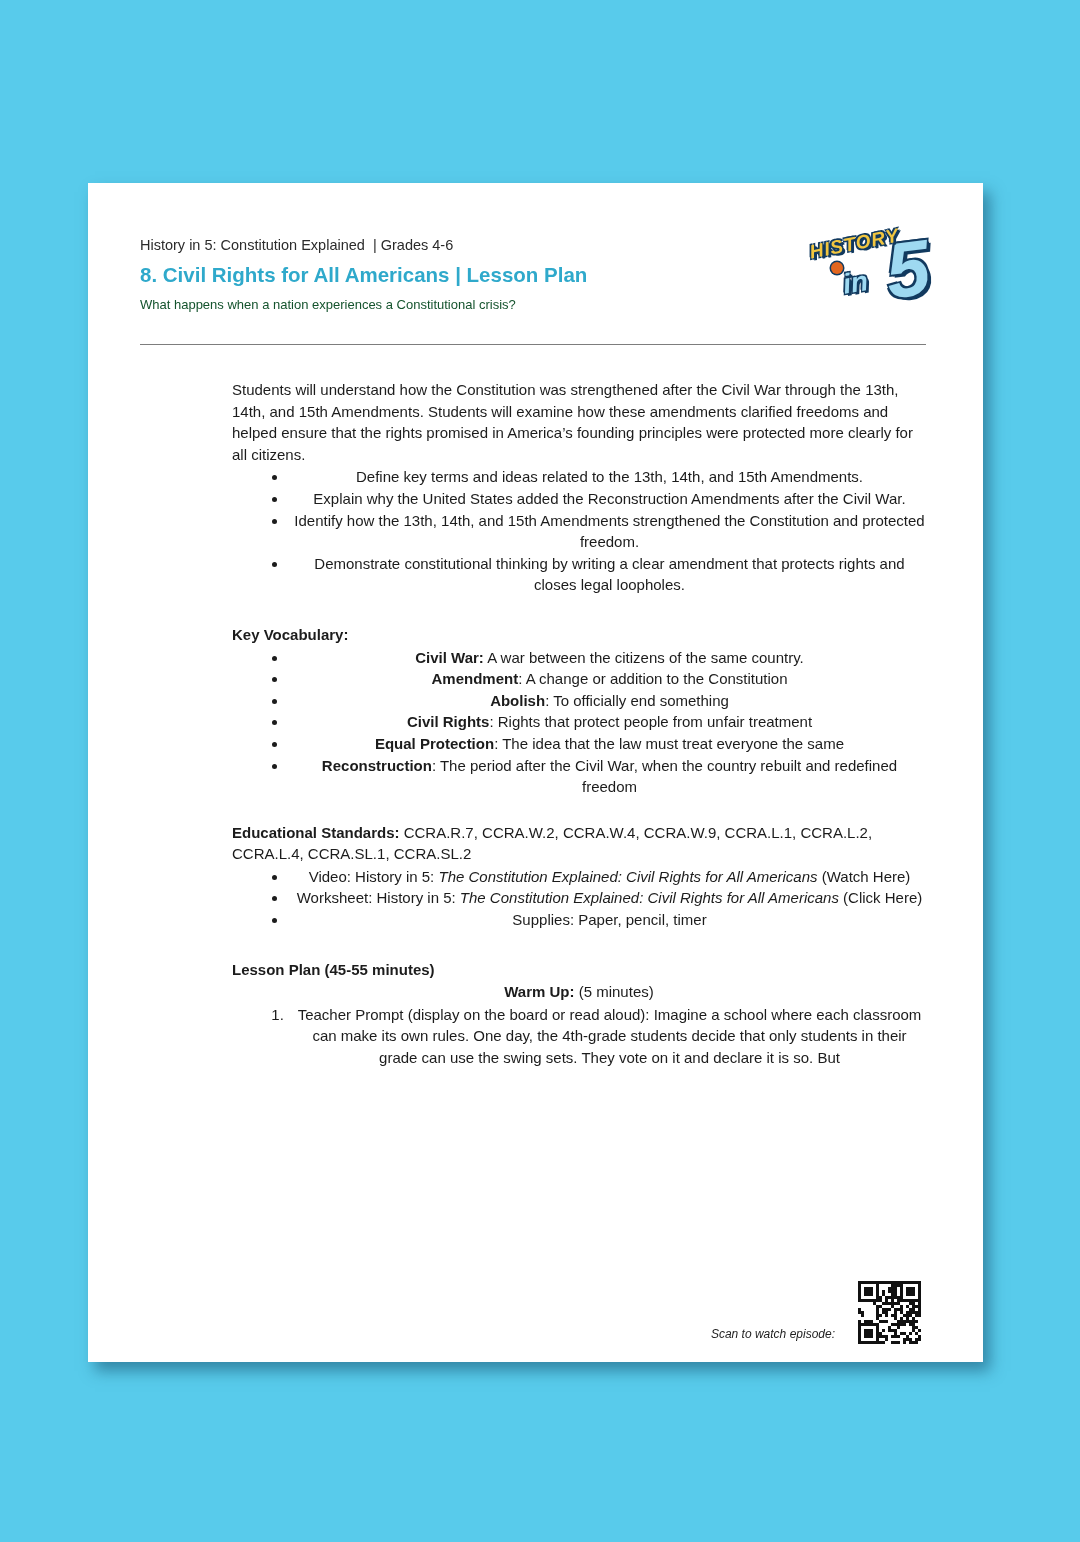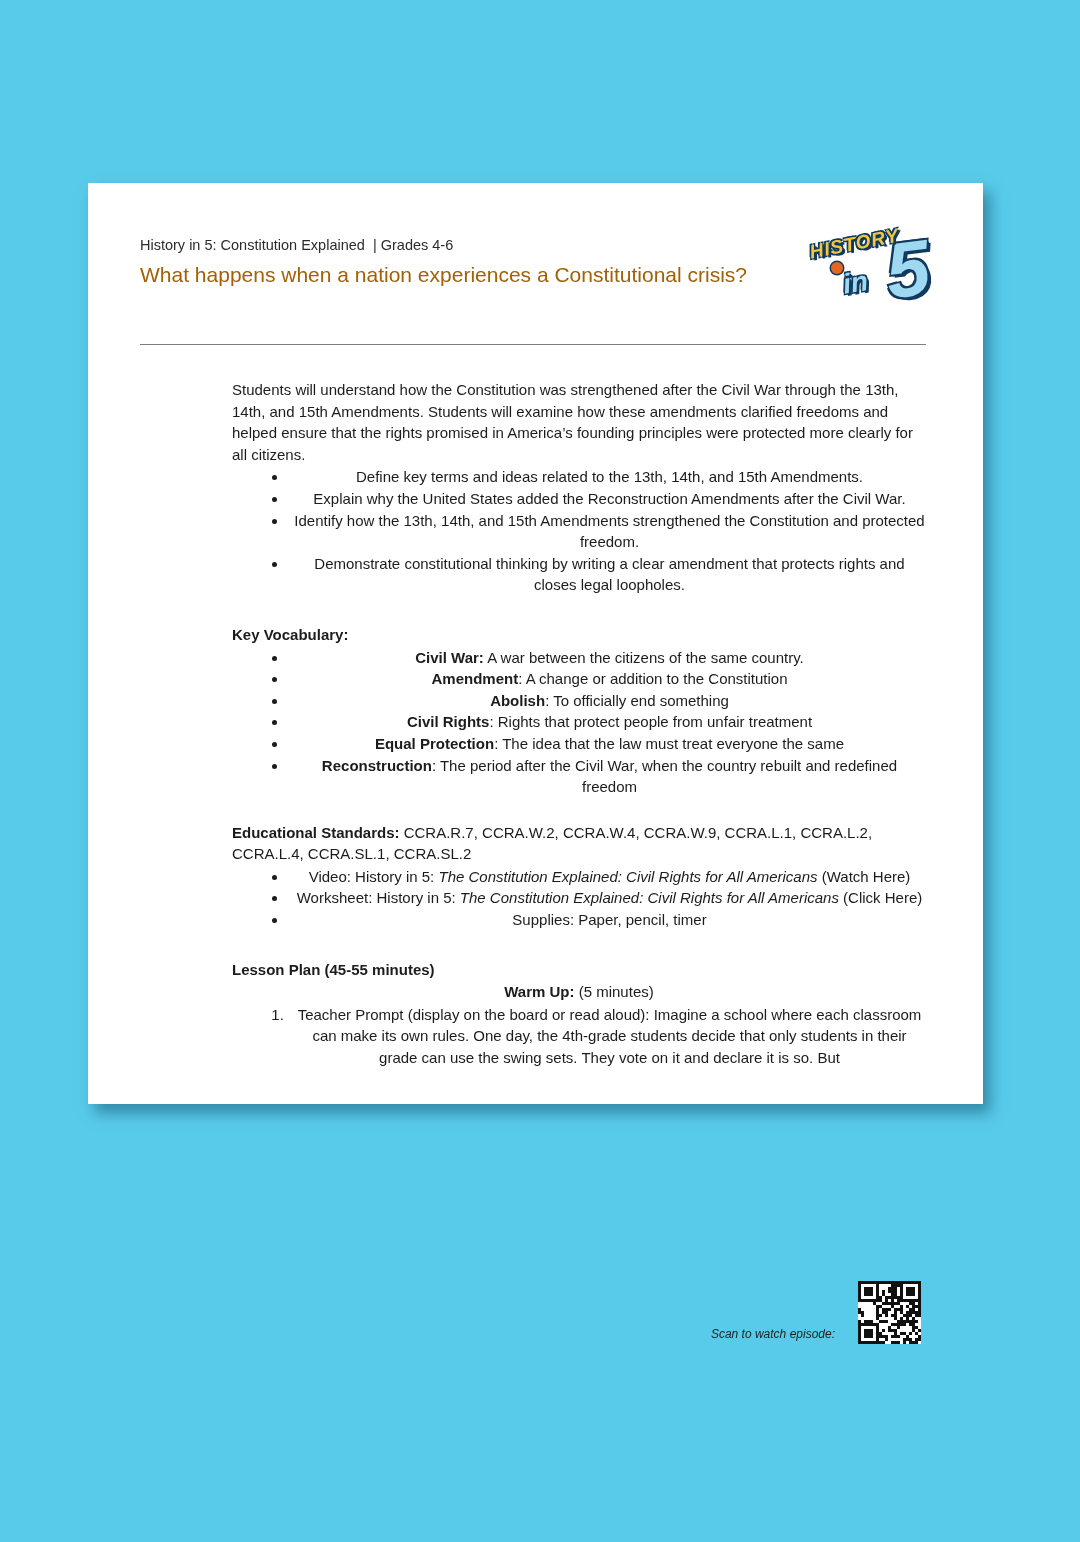--- a/index.html
+++ b/index.html
@@ -5,28 +5,28 @@
   html, body { margin:0; padding:0; }
   body {
     width:1080px; height:1542px;
     background:#58cbeb;
     font-family:"Liberation Sans", sans-serif;
     position:relative;
     overflow:hidden;
   }
   .page {
     position:absolute; left:88px; top:183px;
-    width:895px; height:921px;
+    width:895px; height:1179px;
     background:#ffffff;
     box-shadow:7px 9px 14px rgba(15,70,100,0.5);
   }
   .doc-header { position:absolute; left:52px; top:54px; width:640px; }
   .eyebrow { font-size:14.5px; color:#2b2b2b; white-space:pre-wrap; margin:0; }
   .doc-title { font-size:20.5px; font-weight:bold; color:#2fa9cb; margin:10px 0 0 0; }
-  .doc-subtitle { font-size:21px; color:#a16207; margin:10px 0 0 0; }
+  .doc-subtitle { font-size:13px; color:#14532d; margin:10px 0 0 0; }
   .rule { position:absolute; left:52px; right:57px; top:161px; border-top:1.4px solid #7d7d7d; }
 
   
   .logo { position:absolute; top:40px; right:52px; width:124px; height:104px; }
   .logo-history {
     position:absolute; top:10px; left:2px;
     font-size:19px; font-weight:900; font-style:italic; letter-spacing:1px;
     color:#f2c63f;
     transform:rotate(-11deg);
     text-shadow:-1.5px -1.5px 0 #123a5f, 1.5px -1.5px 0 #123a5f, -1.5px 1.5px 0 #123a5f, 1.5px 1.5px 0 #123a5f, 2.5px 2.5px 0 #123a5f;
@@ -67,20 +67,21 @@
   .qr-caption { font-style:italic; font-size:12px; color:#1f1f1f; padding-bottom:3px; }
   .qr-box { width:63px; height:63px; }
 </style>
 </head>
 <body>
 
 <div class="page">
 
   <div class="doc-header">
     <p class="eyebrow">History in 5: Constitution Explained  | Grades 4-6</p>
+    <p class="doc-title">8. Civil Rights for All Americans | Lesson Plan</p>
     <p class="doc-subtitle">What happens when a nation experiences a Constitutional crisis?</p>
   </div>
 
   <div class="logo">
     <span class="logo-five">5</span>
     <span class="logo-history">HISTORY</span>
     <span class="logo-dot"></span>
     <span class="logo-in">in</span>
   </div>
 

